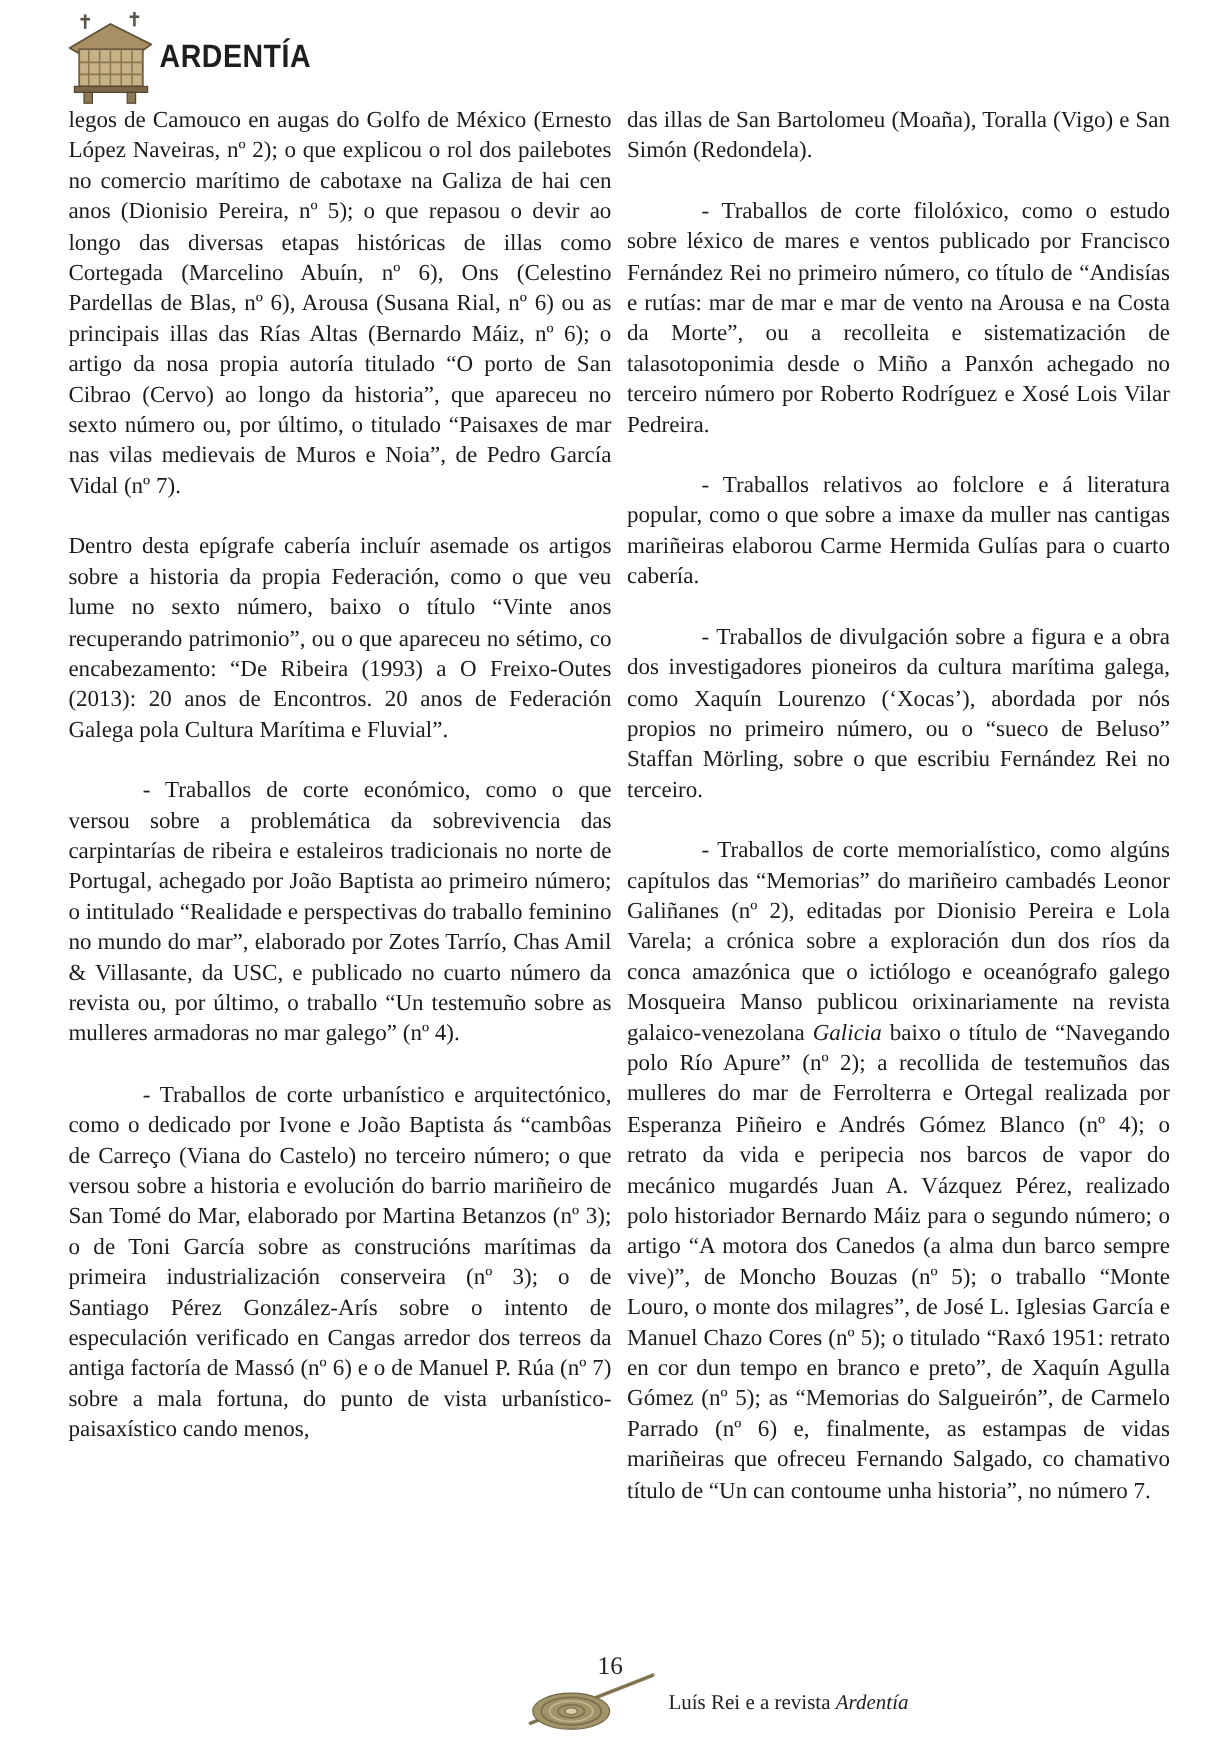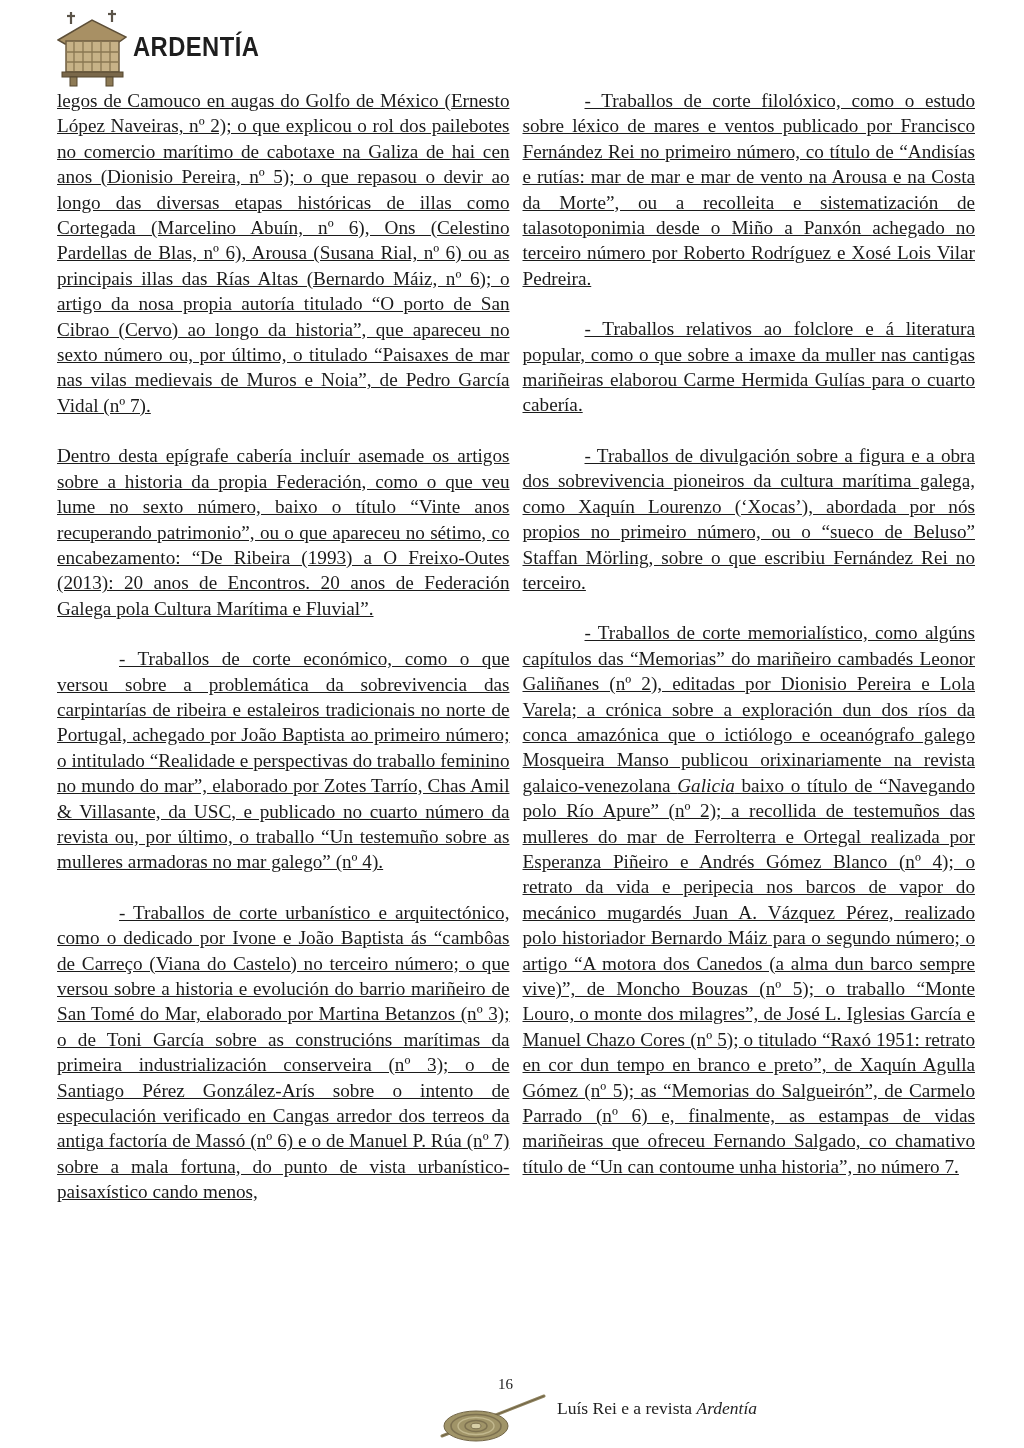--- a/index.html
+++ b/index.html
@@ -35,33 +35,33 @@
     display: flex;
     gap: 13px;
   }
   .col {
     flex: 1 1 0;
     text-align: justify;
     font-size: 19.2px;
     line-height: 25.4px;
     color: #1b1b1b;
   }
-  .para { margin: 0 0 25px 0; text-decoration: underline; }
+  .para { margin: 0 0 25px 0; }
   .para.indent { text-indent: 62px; }
   .italic { font-style: italic; }
 
   
   .page-footer { position: absolute; left: 0; top: 1372px; width: 1024px; height: 76px; }
   .coil-box { position: absolute; left: 436px; top: 14px; width: 112px; height: 58px; }
   .page-number {
     position: absolute; left: 498px; top: 4px;
-    font-size: 15px; color: #222;
+    font-size: 21px; color: #222;
   }
   .footer-caption {
-    position: absolute; left: 557px; top: 26px;
+    position: absolute; left: 557px; top: 36px;
     font-size: 17.5px; color: #222;
     white-space: nowrap;
   }
 </style>
 </head>
 <body>
 
 <header class="page-header">
   <div class="logo-box">
     <svg width="70" height="78" viewBox="0 0 70 78" xmlns="http://www.w3.org/2000/svg">
@@ -96,23 +96,24 @@
 </header>
 
 <main class="columns">
   <div class="col" id="col-left">
       <p class="para"><span>legos de Camouco en augas do Golfo de México (Ernesto López Naveiras, nº 2); o que explicou o rol dos pailebotes no comercio marítimo de cabotaxe na Galiza de hai cen anos (Dionisio Pereira, nº 5); o que repasou o devir ao longo das diversas etapas históricas de illas como Cortegada (Marcelino Abuín, nº 6), Ons (Celestino Pardellas de Blas, nº 6), Arousa (Susana Rial, nº 6) ou as principais illas das Rías Altas (Bernardo Máiz, nº 6); o artigo da nosa propia autoría titulado “O porto de San Cibrao (Cervo) ao longo da historia”, que apareceu no sexto número ou, por último, o titulado “Paisaxes de mar nas vilas medievais de Muros e Noia”, de Pedro García Vidal (nº 7).</span></p>
       <p class="para"><span>Dentro desta epígrafe cabería incluír asemade os artigos sobre a historia da propia Federación, como o que veu lume no sexto número, baixo o título “Vinte anos recuperando patrimonio”, ou o que apareceu no sétimo, co encabezamento: “De Ribeira (1993) a O Freixo-Outes (2013): 20 anos de Encontros. 20 anos de Federación Galega pola Cultura Marítima e Fluvial”.</span></p>
       <p class="para indent"><span>- Traballos de corte económico, como o que versou sobre a problemática da sobrevivencia das carpintarías de ribeira e estaleiros tradicionais no norte de Portugal, achegado por João Baptista ao primeiro número; o intitulado “Realidade e perspectivas do traballo feminino no mundo do mar”, elaborado por Zotes Tarrío, Chas Amil &amp; Villasante, da USC, e publicado no cuarto número da revista ou, por último, o traballo “Un testemuño sobre as mulleres armadoras no mar galego” (nº 4).</span></p>
       <p class="para indent"><span>- Traballos de corte urbanístico e arquitectónico, como o dedicado por Ivone e João Baptista ás “cambôas de Carreço (Viana do Castelo) no terceiro número; o que versou sobre a historia e evolución do barrio mariñeiro de San Tomé do Mar, elaborado por Martina Betanzos (nº 3); o de Toni García sobre as construcións marítimas da primeira industrialización conserveira (nº 3); o de Santiago Pérez González-Arís sobre o intento de especulación verificado en Cangas arredor dos terreos da antiga factoría de Massó (nº 6) e o de Manuel P. Rúa (nº 7) sobre a mala fortuna, do punto de vista urbanístico-paisaxístico cando menos,</span></p>
     </div>
   <div class="col" id="col-right">
+      <p class="para"><span>das illas de San Bartolomeu (Moaña), Toralla (Vigo) e San Simón (Redondela).</span></p>
       <p class="para indent"><span>- Traballos de corte filolóxico, como o estudo sobre léxico de mares e ventos publicado por Francisco Fernández Rei no primeiro número, co título de “Andisías e rutías: mar de mar e mar de vento na Arousa e na Costa da Morte”, ou a recolleita e sistematización de talasotoponimia desde o Miño a Panxón achegado no terceiro número por Roberto Rodríguez e Xosé Lois Vilar Pedreira.</span></p>
       <p class="para indent"><span>- Traballos relativos ao folclore e á literatura popular, como o que sobre a imaxe da muller nas cantigas mariñeiras elaborou Carme Hermida Gulías para o cuarto cabería.</span></p>
-      <p class="para indent"><span>- Traballos de divulgación sobre a figura e a obra dos sobrevivencia pioneiros da cultura marítima galega, como Xaquín Lourenzo (‘Xocas’), abordada por nós propios no primeiro número, ou o “sueco de Beluso” Staffan Mörling, sobre o que escribiu Fernández Rei no terceiro.</span></p>
+      <p class="para indent"><span>- Traballos de divulgación sobre a figura e a obra dos investigadores pioneiros da cultura marítima galega, como Xaquín Lourenzo (‘Xocas’), abordada por nós propios no primeiro número, ou o “sueco de Beluso” Staffan Mörling, sobre o que escribiu Fernández Rei no terceiro.</span></p>
       <p class="para indent"><span>- Traballos de corte memorialístico, como algúns capítulos das “Memorias” do mariñeiro cambadés Leonor Galiñanes (nº 2), editadas por Dionisio Pereira e Lola Varela; a crónica sobre a exploración dun dos ríos da conca amazónica que o ictiólogo e oceanógrafo galego Mosqueira Manso publicou orixinariamente na revista galaico-venezolana </span><span class="italic">Galicia</span><span> baixo o título de “Navegando polo Río Apure” (nº 2); a recollida de testemuños das mulleres do mar de Ferrolterra e Ortegal realizada por Esperanza Piñeiro e Andrés Gómez Blanco (nº 4); o retrato da vida e peripecia nos barcos de vapor do mecánico mugardés Juan A. Vázquez Pérez, realizado polo historiador Bernardo Máiz para o segundo número; o artigo “A motora dos Canedos (a alma dun barco sempre vive)”, de Moncho Bouzas (nº 5); o traballo “Monte Louro, o monte dos milagres”, de José L. Iglesias García e Manuel Chazo Cores (nº 5); o titulado “Raxó 1951: retrato en cor dun tempo en branco e preto”, de Xaquín Agulla Gómez (nº 5); as “Memorias do Salgueirón”, de Carmelo Parrado (nº 6) e, finalmente, as estampas de vidas mariñeiras que ofreceu Fernando Salgado, co chamativo título de “Un can contoume unha historia”, no número 7.</span></p>
     </div>
 </main>
 
 <footer class="page-footer">
   <div class="coil-box">
     <svg width="112" height="58" viewBox="0 0 112 58" xmlns="http://www.w3.org/2000/svg">
 
       <line x1="6" y1="50" x2="108" y2="10" stroke="#8f835f" stroke-width="3" stroke-linecap="round"></line>
       <line x1="6" y1="50" x2="108" y2="10" stroke="#6f6344" stroke-width="1" stroke-linecap="round"></line>

